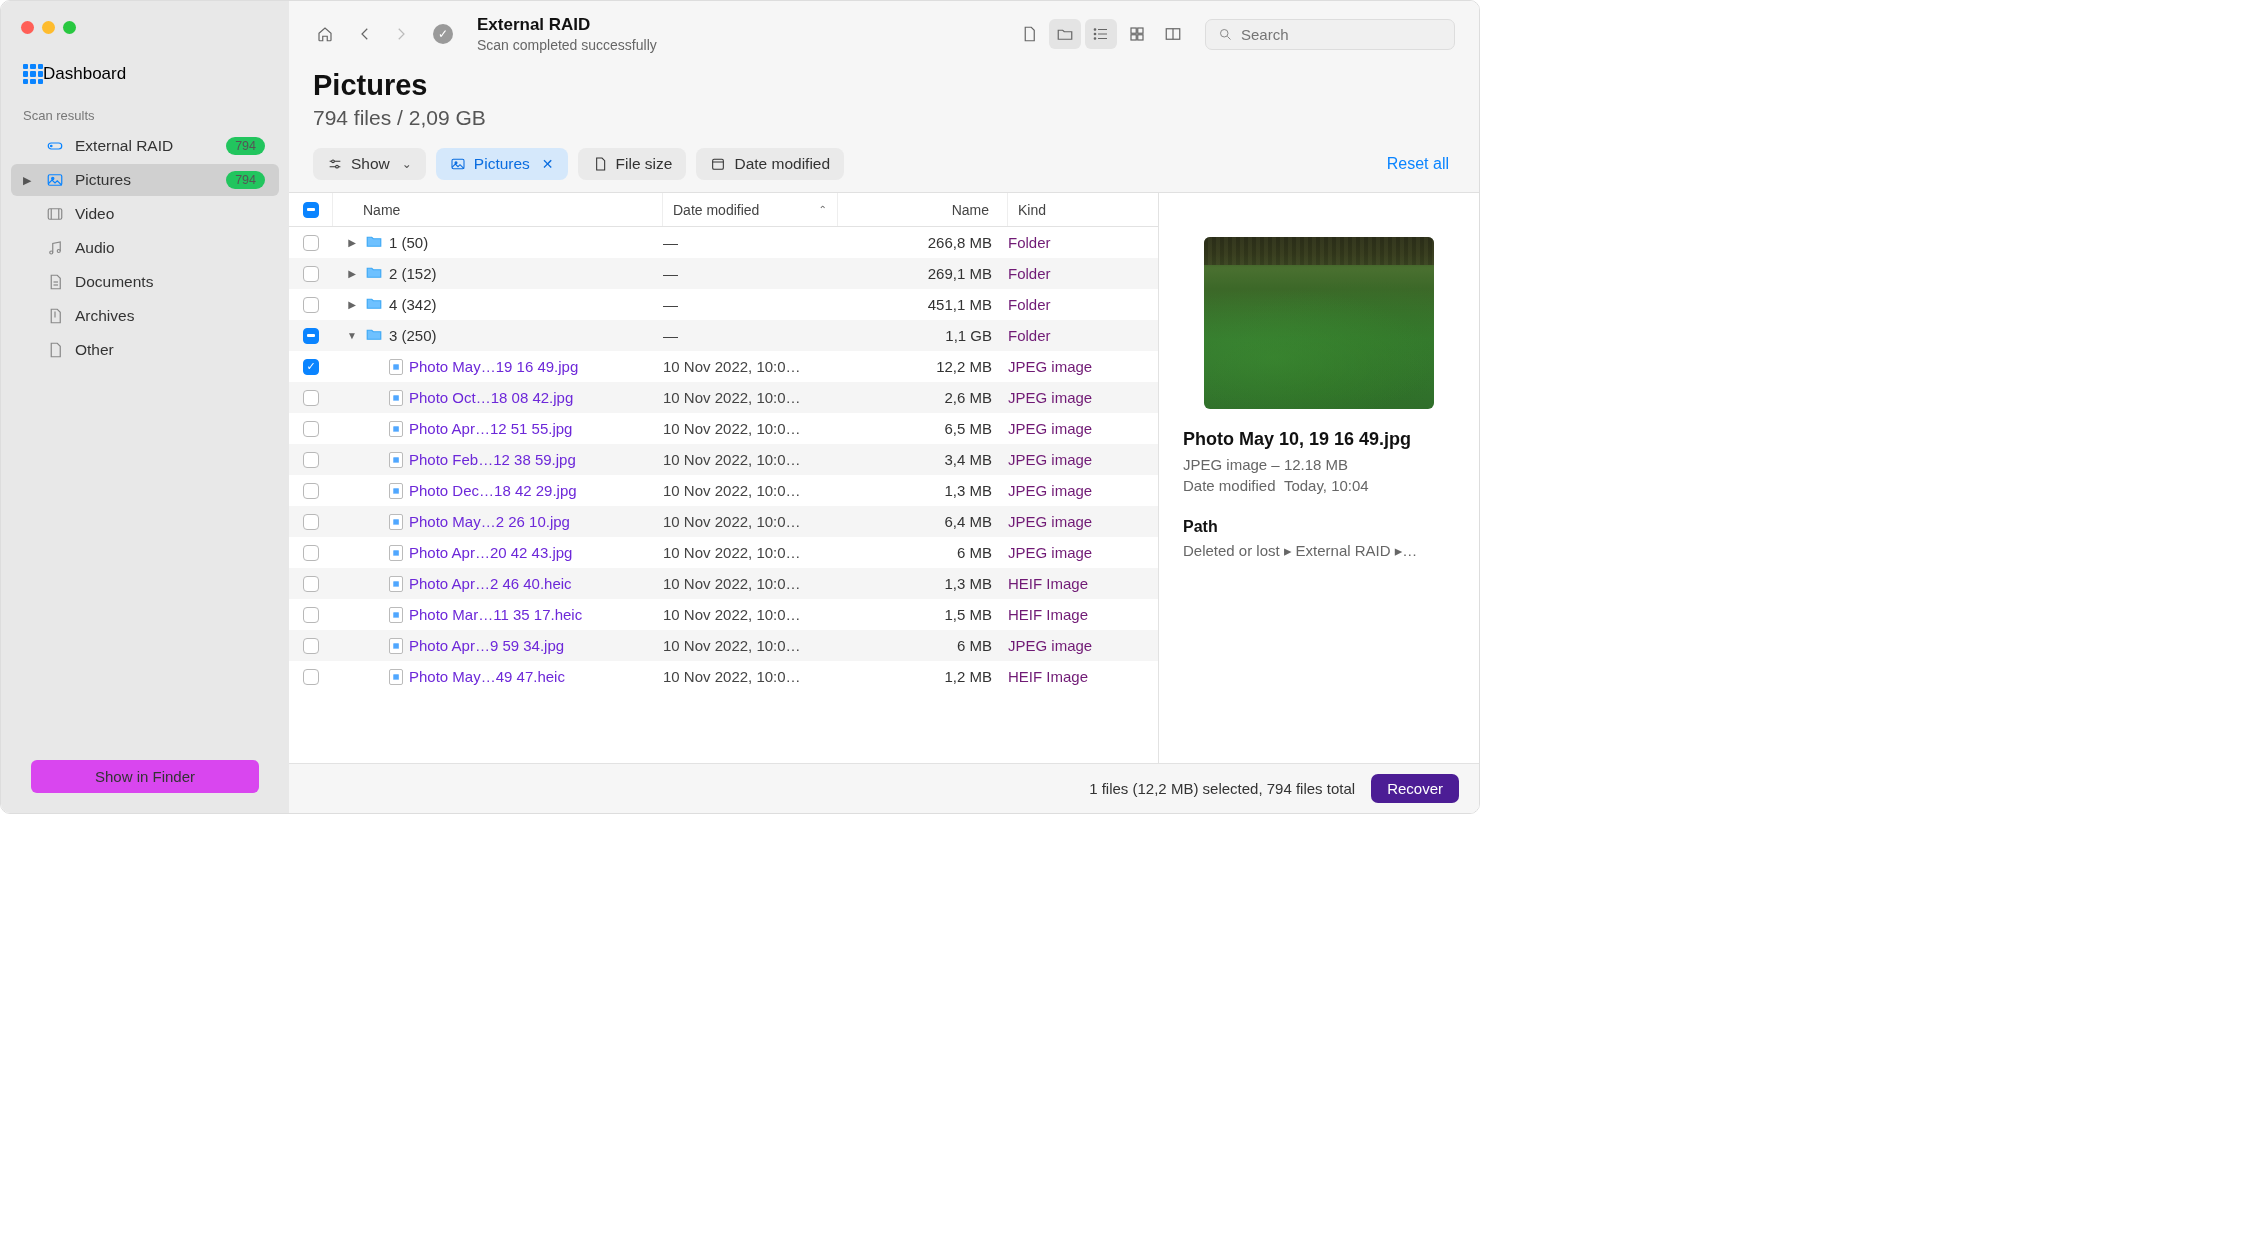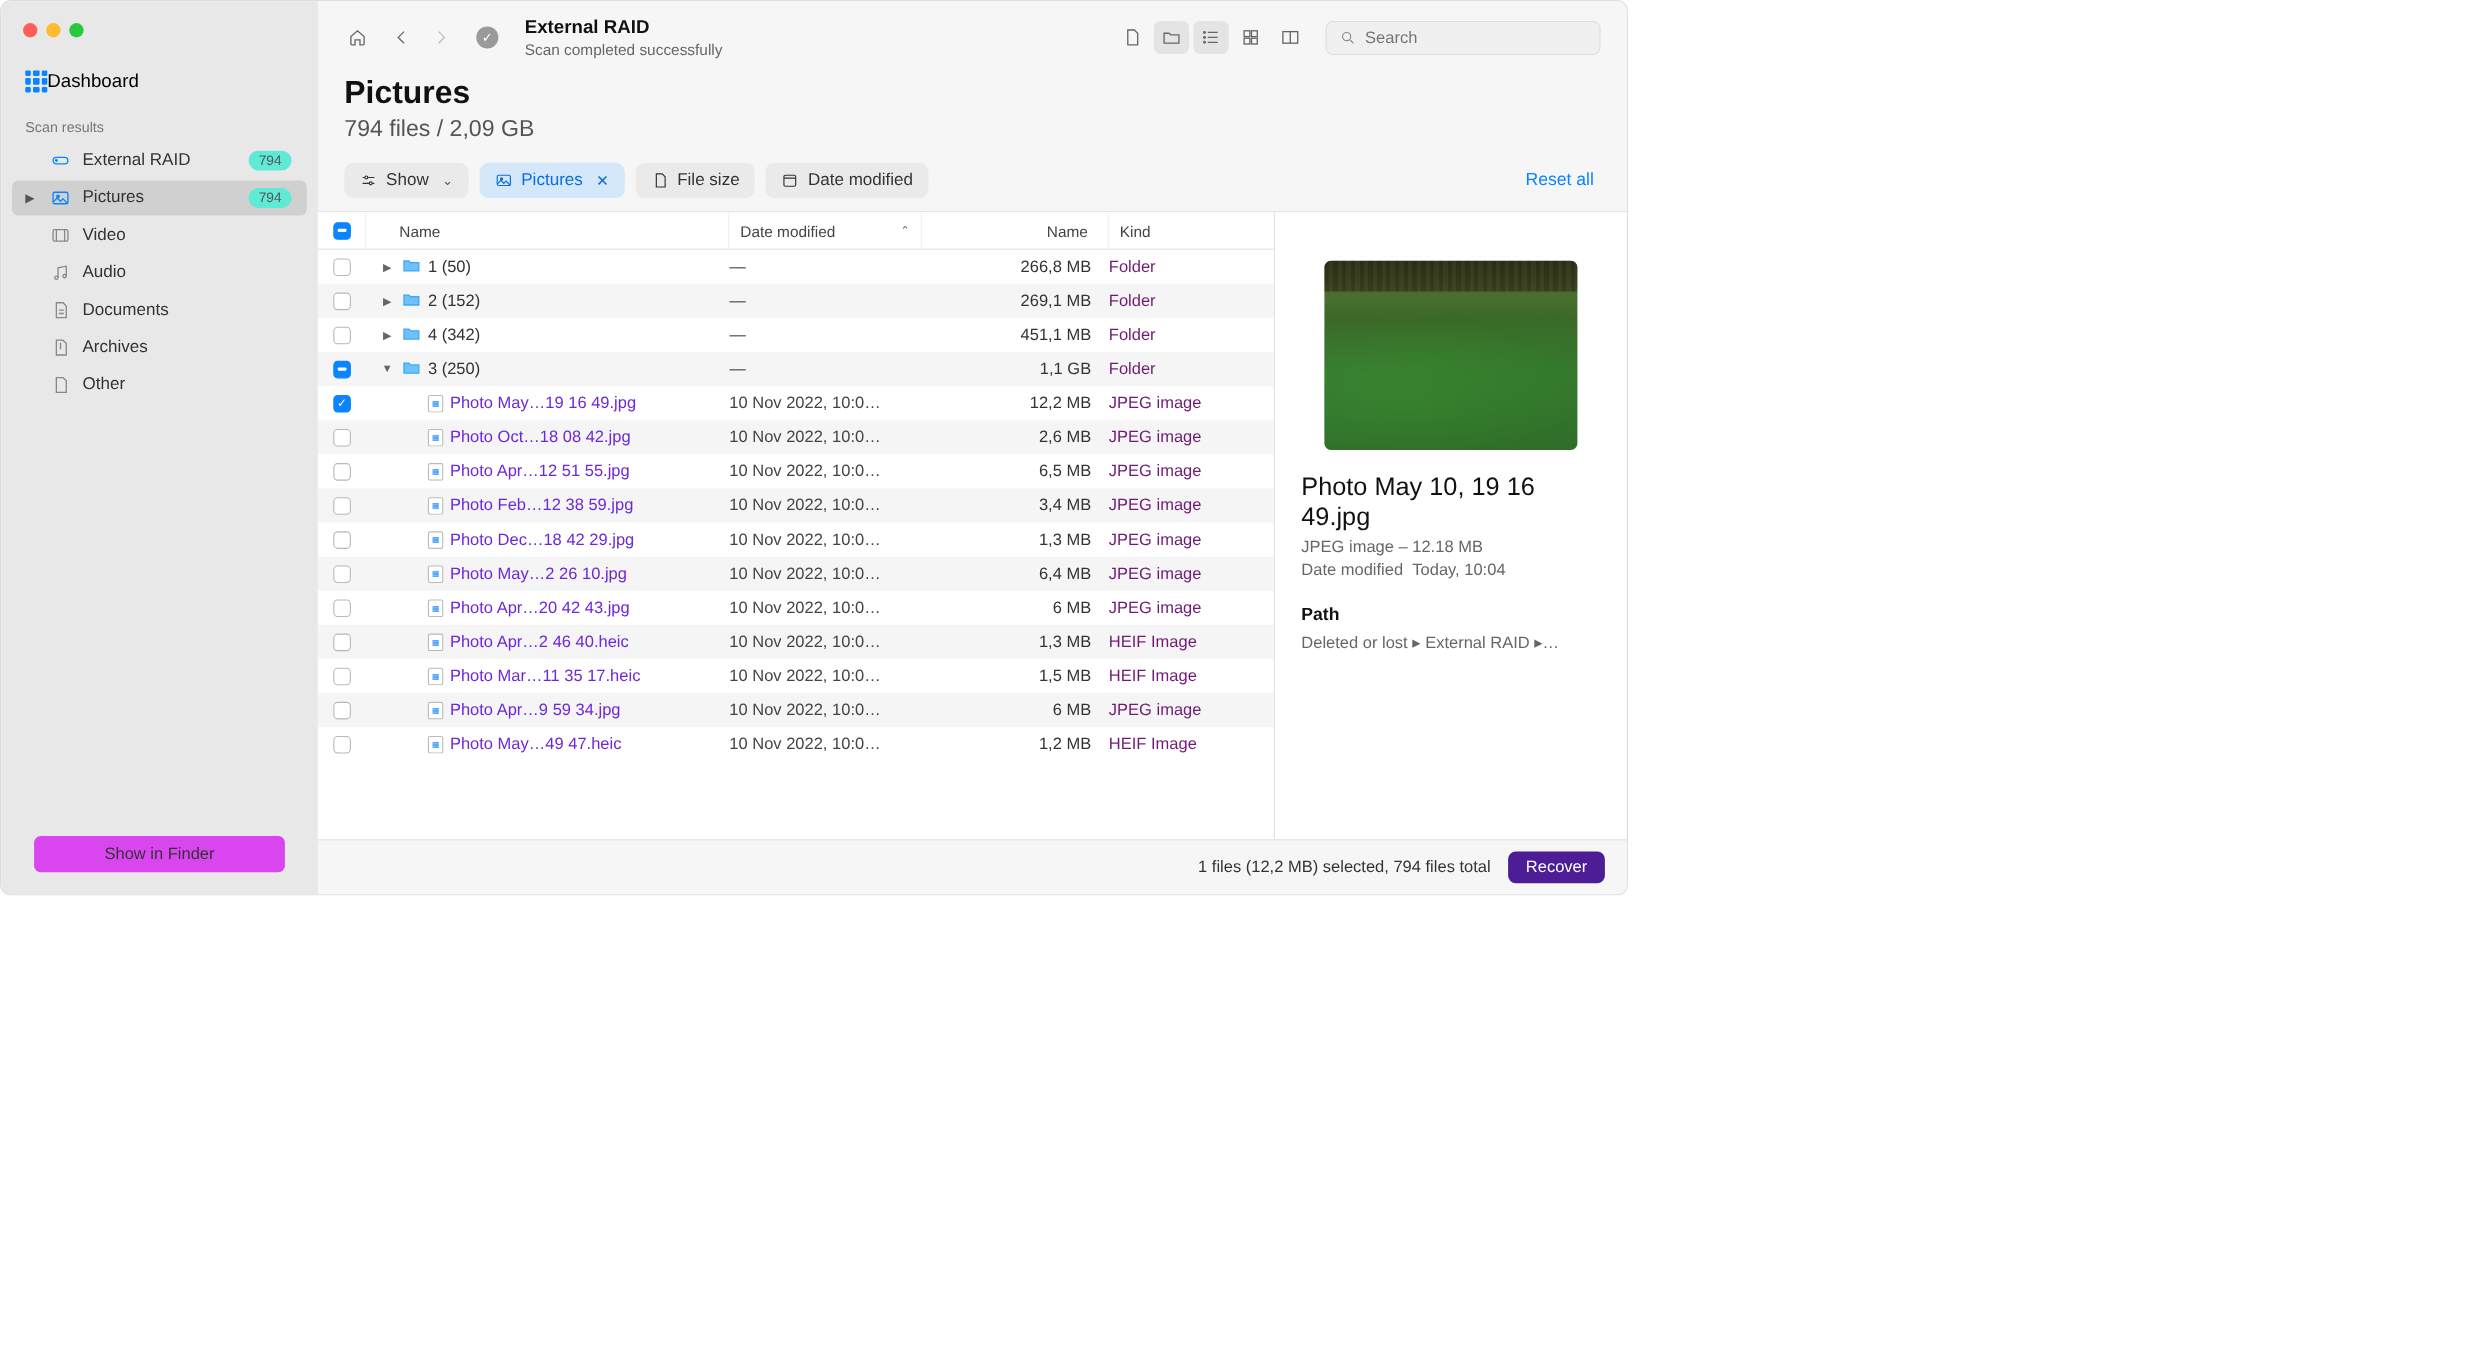--- a/index.html
+++ b/index.html
@@ -13,21 +13,21 @@
 .tl.red { background: #ff5f57; }
 .tl.yel { background: #febc2e; }
 .tl.grn { background: #28c840; }
 .dash { display: flex; align-items: flex-start; gap: 0; padding: 10px 22px 16px; font-size: 17px; font-weight: 500; }
 .dash-ic { width: 20px; height: 20px; display: grid; grid-template-columns: repeat(3,1fr); grid-template-rows: repeat(3,1fr); gap: 2px; }
 .dash-ic span { background: #0a84ff; border-radius: 1px; }
 .sec-label { font-size: 13px; color: #777; padding: 8px 22px 6px; font-weight: 500; }
 .side-item { display: flex; align-items: center; gap: 10px; padding: 6px 14px 6px 12px; margin: 1px 10px; border-radius: 6px; font-size: 15.5px; color: #333; }
 .side-item .icon { width: 20px; height: 20px; display: flex; align-items: center; justify-content: center; color: #888; }
 .side-item.active { background: #d0d0d0; }
-.badge { margin-left: auto; background: #5eead4; color: #555; font-size: 12.5px; padding: 2px 9px; border-radius: 10px; font-weight: 500; }
+.badge { margin-left: auto; background: #22c55e; color: #555; font-size: 12.5px; padding: 2px 9px; border-radius: 10px; font-weight: 500; }
 .chev-side { width: 12px; color: #555; font-size: 11px; }
 .side-item.ext .icon { color: #0a84ff; }
 .side-item.pic .icon { color: #0a84ff; }
 .spacer { flex: 1; }
 .show-finder { margin: 14px 30px 20px; background: #d946ef; border: none; border-radius: 6px; padding: 8px 0; font-size: 15px; color: #333; }
 
 
 .main { flex: 1; display: flex; flex-direction: column; background: #f6f6f6; }
 .toolbar { display: flex; align-items: center; padding: 14px 24px 12px 20px; gap: 8px; }
 .tb-btn { width: 32px; height: 30px; display: flex; align-items: center; justify-content: center; color: #666; border-radius: 6px; }
@@ -83,21 +83,21 @@
 .file-ic { width: 14px; height: 16px; background: #fff; border: 1px solid #bbb; border-radius: 2px; display: flex; align-items: center; justify-content: center; font-size: 7px; color: #0a84ff; }
 .indent { display: inline-block; }
 .fname { color: #333; white-space: nowrap; overflow: hidden; text-overflow: ellipsis; }
 .fname.link { color: #6d28d9; }
 
 
 .preview { width: 320px; padding: 44px 24px 20px; display: flex; flex-direction: column; }
 .thumb { width: 230px; height: 172px; border-radius: 6px; margin: 0 auto 20px; background: linear-gradient(to bottom, #2a3a1c 0%, #3a5020 10%, #4a7030 18%, #3c6828 30%, #357a2e 60%, #2f6e2a 100%); position: relative; overflow: hidden; }
 .thumb::before { content: ""; position: absolute; top: 0; left: 0; right: 0; height: 16%; background: repeating-linear-gradient(90deg, #2a2416 0 4px, #3a3420 4px 8px); opacity: 0.6; }
 .thumb::after { content: ""; position: absolute; inset: 0; background: radial-gradient(ellipse 70% 40% at 30% 70%, rgba(60,140,50,0.6), transparent), radial-gradient(ellipse 60% 35% at 70% 60%, rgba(50,120,40,0.6), transparent), radial-gradient(ellipse 50% 30% at 50% 85%, rgba(45,110,35,0.6), transparent); }
-.pv-title { font-size: 23px; font-weight: 400; color: #111; margin-bottom: 6px; }
+.pv-title { font-size: 18px; font-weight: 700; color: #111; margin-bottom: 6px; }
 .pv-line { font-size: 15px; color: #666; margin-bottom: 4px; }
 .pv-label { color: #666; }
 .pv-path-h { font-size: 16px; font-weight: 700; margin-top: 20px; margin-bottom: 6px; color: #111; }
 .pv-path { font-size: 15px; color: #666; }
 
 
 .footer { display: flex; align-items: center; justify-content: flex-end; gap: 16px; padding: 10px 20px; background: #f6f6f6; border-top: 1px solid #e2e2e2; font-size: 15px; color: #333; }
 .recover-btn { background: #4c1d95; color: #fff; border: none; border-radius: 7px; padding: 6px 16px; font-size: 15px; font-weight: 500; }
 
 

